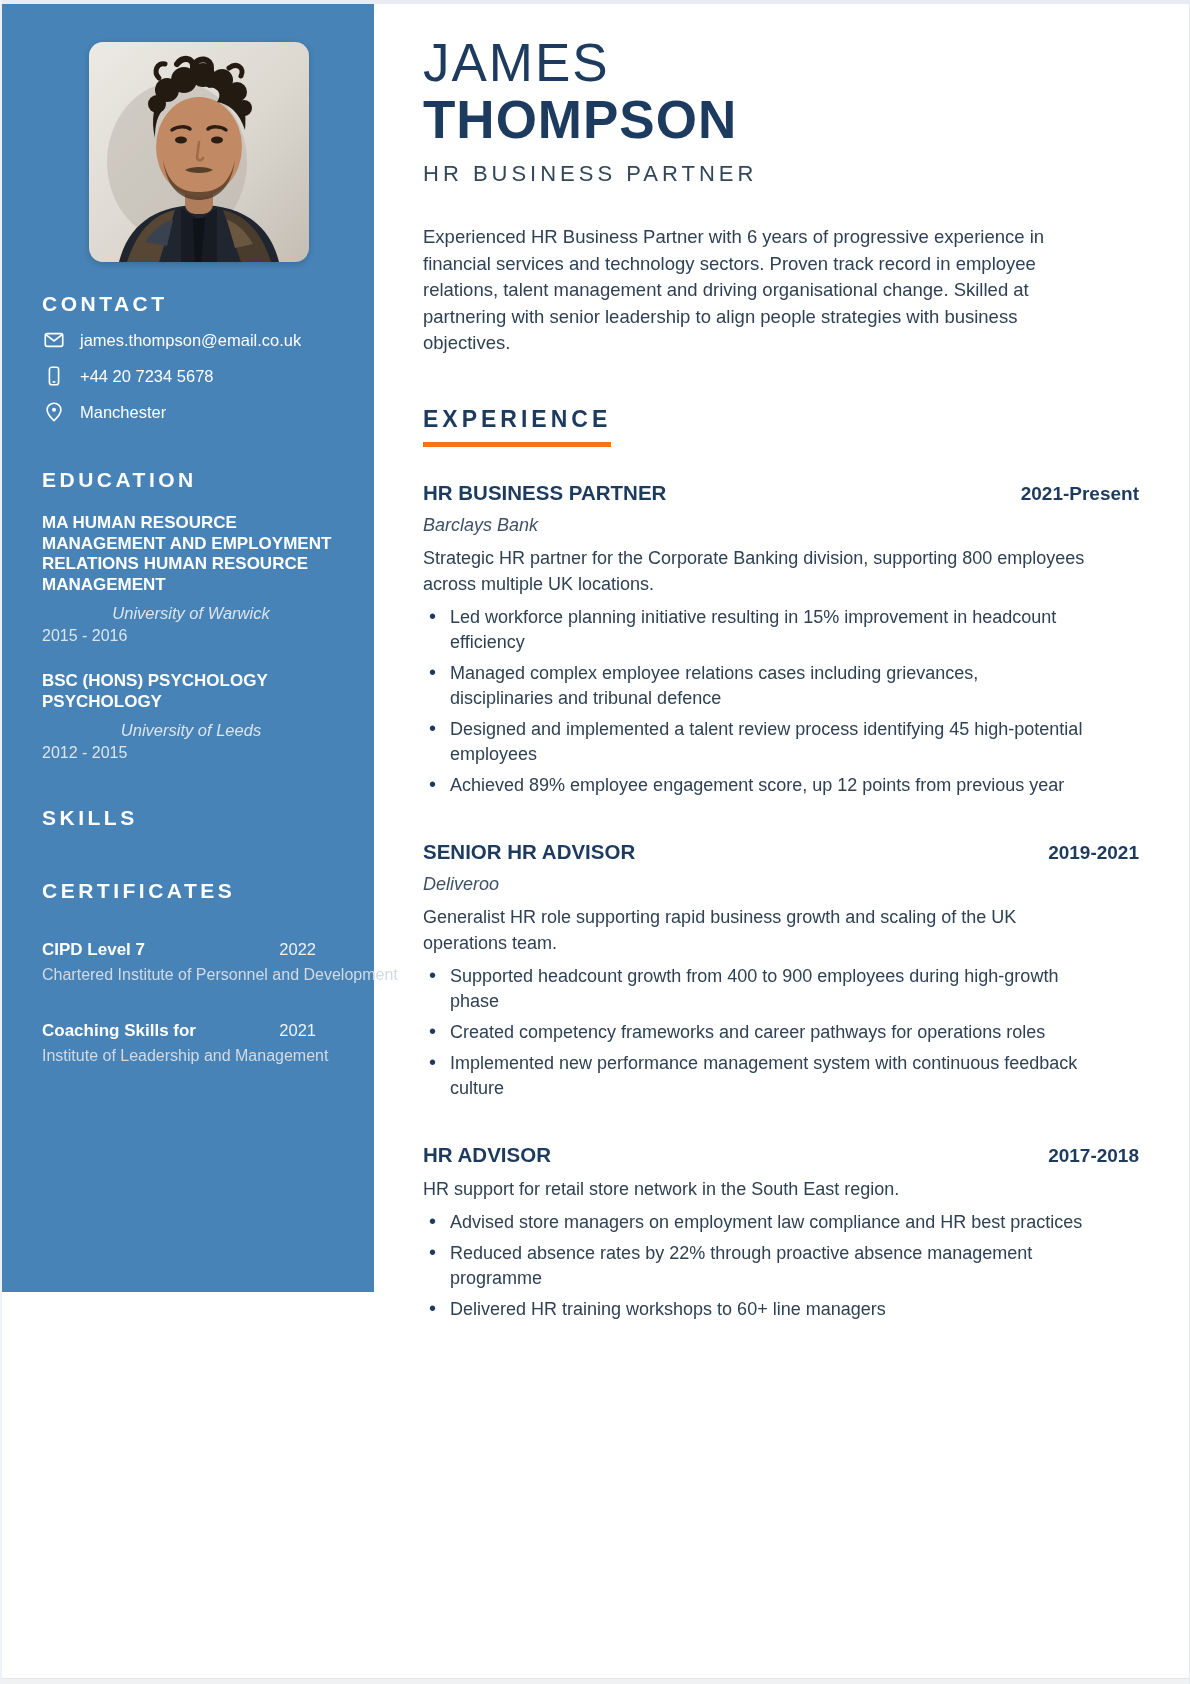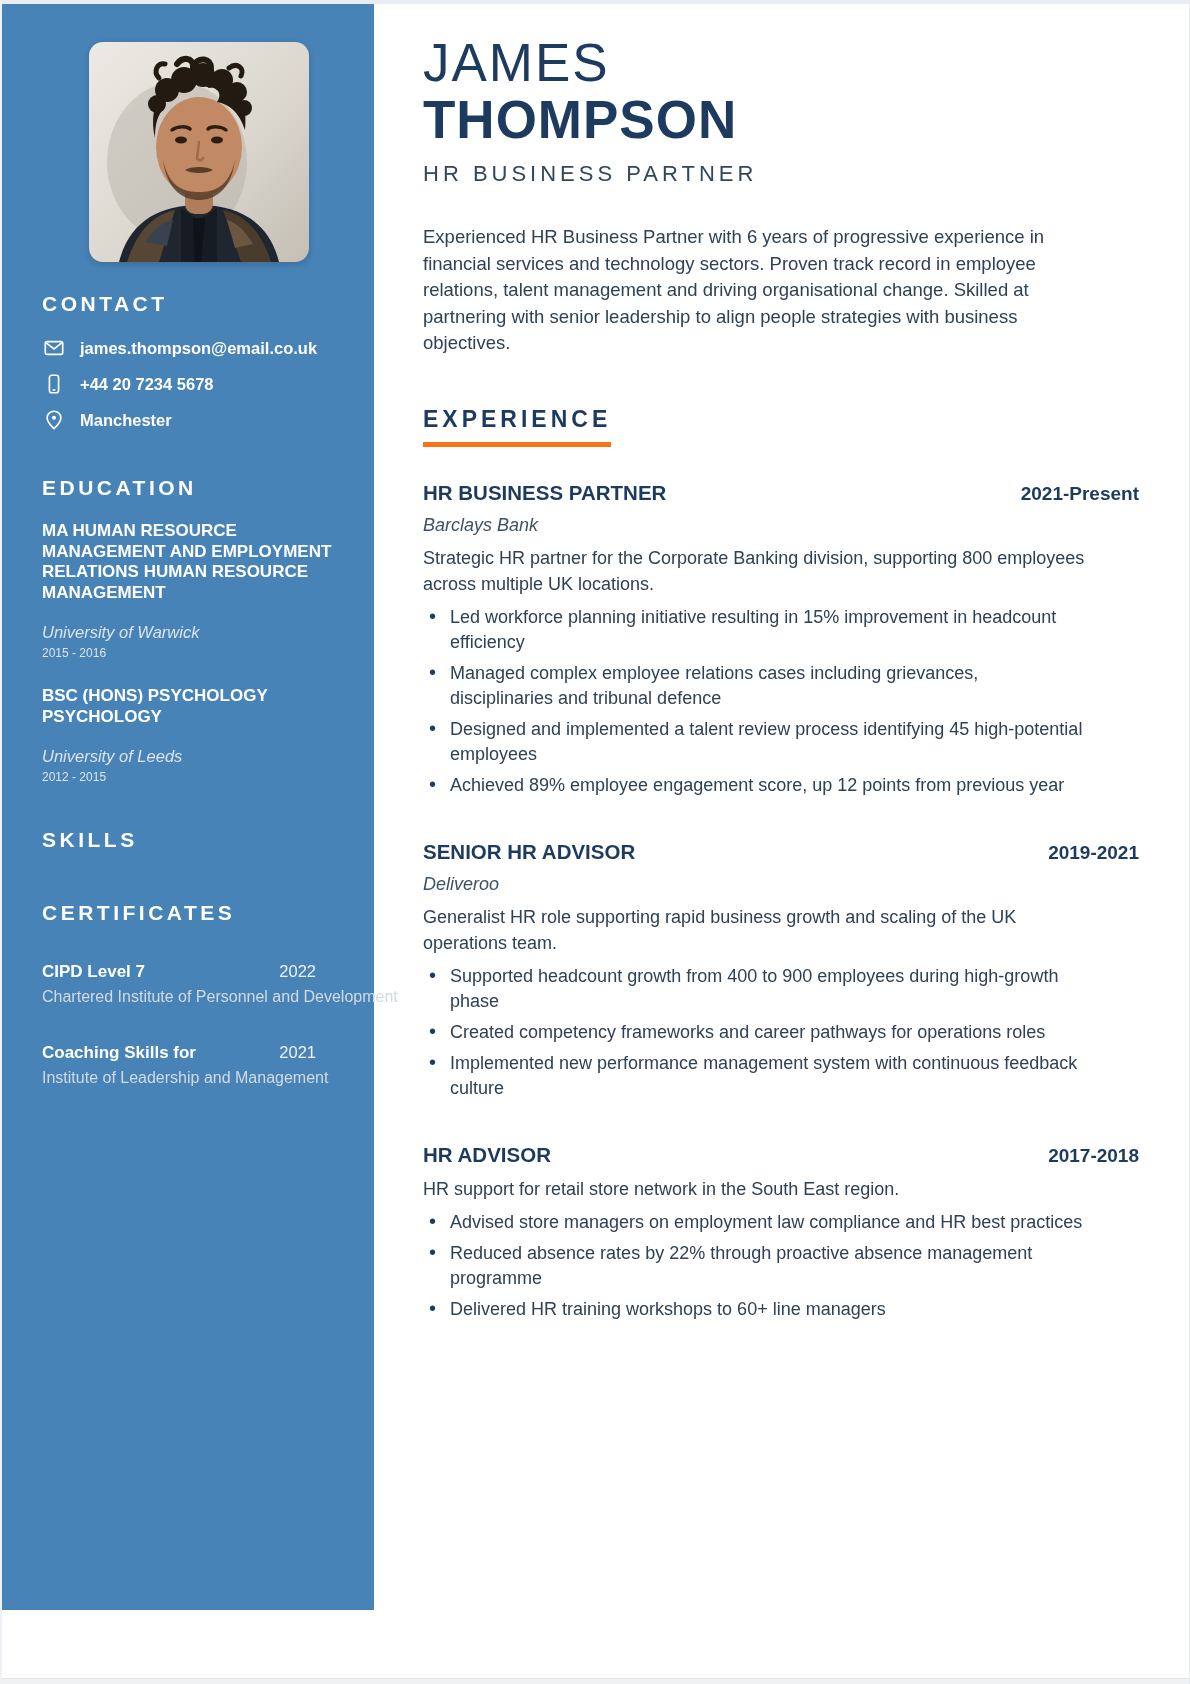--- a/index.html
+++ b/index.html
@@ -7,43 +7,43 @@
   body { font-family:"Liberation Sans", sans-serif; }
   .page {
     position:relative; width:1190px; height:1684px; background:#ffffff;
     border-left:2px solid #eef1f5; border-right:1px solid #e6e9ee; overflow:hidden;
   }
   .top-strip { position:absolute; left:0; top:0; width:100%; height:4px; background:#e9edf3; z-index:5; }
   .bottom-strip { position:absolute; left:0; bottom:0; width:100%; height:6px; background:#f0f1f3; border-top:1px solid #e4e5e8; z-index:5; }
 
   
   .sidebar {
-    position:absolute; left:0; top:4px; width:372px; height:1606px;
+    position:absolute; left:0; top:4px; width:372px; height:1288px;
     background:#4783b6; color:#ffffff; padding:38px 34px 0 40px;
   }
   .photo-wrap {
     width:220px; height:220px; margin-left:47px; border-radius:14px; overflow:hidden;
     box-shadow:0 2px 6px rgba(0,0,0,.18);
   }
   .photo-wrap svg { display:block; }
   .side-h2 {
     font-size:21px; font-weight:bold; letter-spacing:3.5px; color:#ffffff;
   }
   .contact-sec { margin-top:30px; }
-  .contact-rows { margin-top:20px;font-weight:bold; }
+  .contact-rows { margin-top:12px; }
   .c-row { display:flex; align-items:center; margin-bottom:12px; }
   .c-icon { width:24px; height:24px; flex:0 0 24px; margin-right:14px; display:flex; align-items:center; justify-content:center; }
   .c-text { font-size:16.5px; color:#fdfdfe; }
 
   .edu-sec { margin-top:44px; }
   .edu-item { margin-top:21px; }
   .edu-item + .edu-item { margin-top:26px; }
   .edu-degree { font-size:17px; font-weight:bold; line-height:20.5px; color:#ffffff; }
-  .edu-school { font-size:16.5px; font-style:italic; color:#dde4ec; margin-top:20px; }
-  .edu-dates { font-size:12px; color:#dde4ec; margin-top:4px; }
+  .edu-school { font-size:16.5px; font-style:italic; color:#dde4ec; margin-top:9px;text-align:center; }
+  .edu-dates { font-size:16px; color:#dde4ec; margin-top:4px; }
 
   .lang-sec { margin-top:46px; }
   .lang-rows { margin-top:18px; }
   .lang-row { font-size:17px; line-height:25.5px; color:#fdfdfe; }
 
   .skills-sec { margin-top:44px; }
 
   .cert-sec { margin-top:49px; }
   .cert-item { margin-top:37px; }
   .cert-line { display:flex; }

